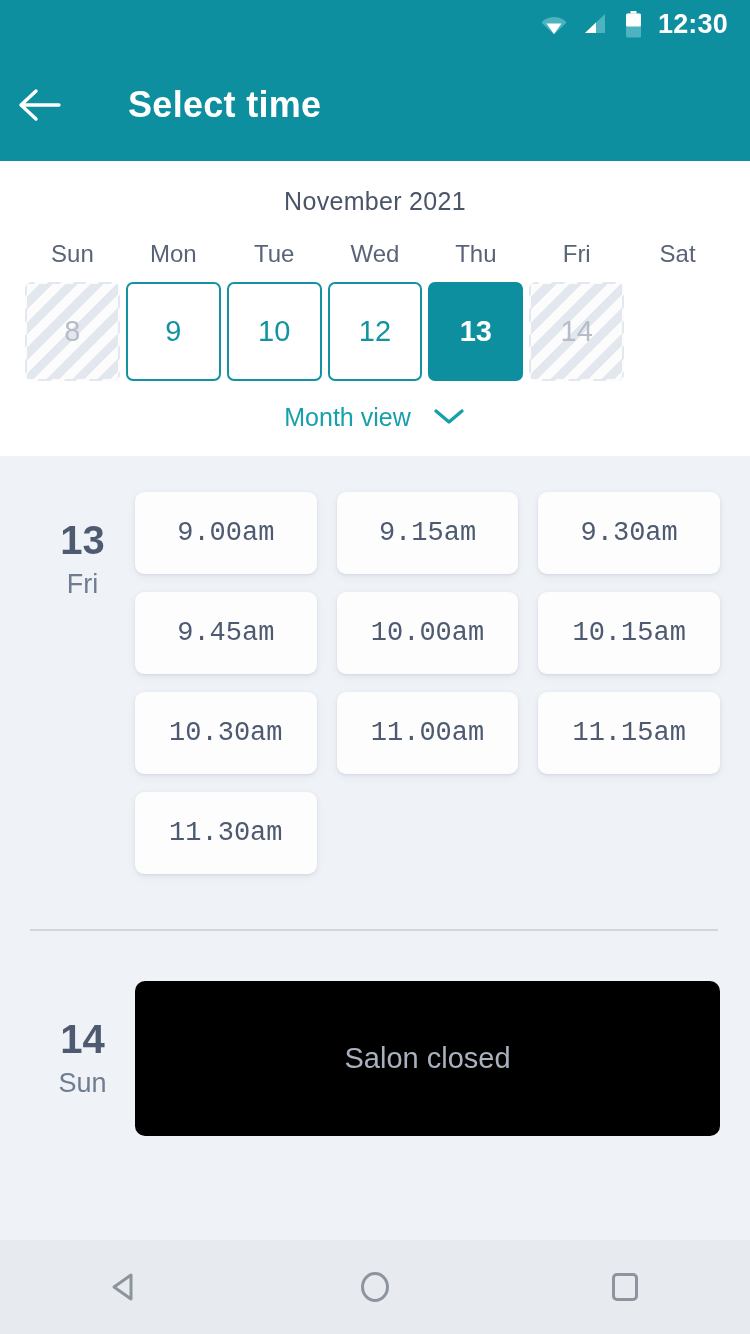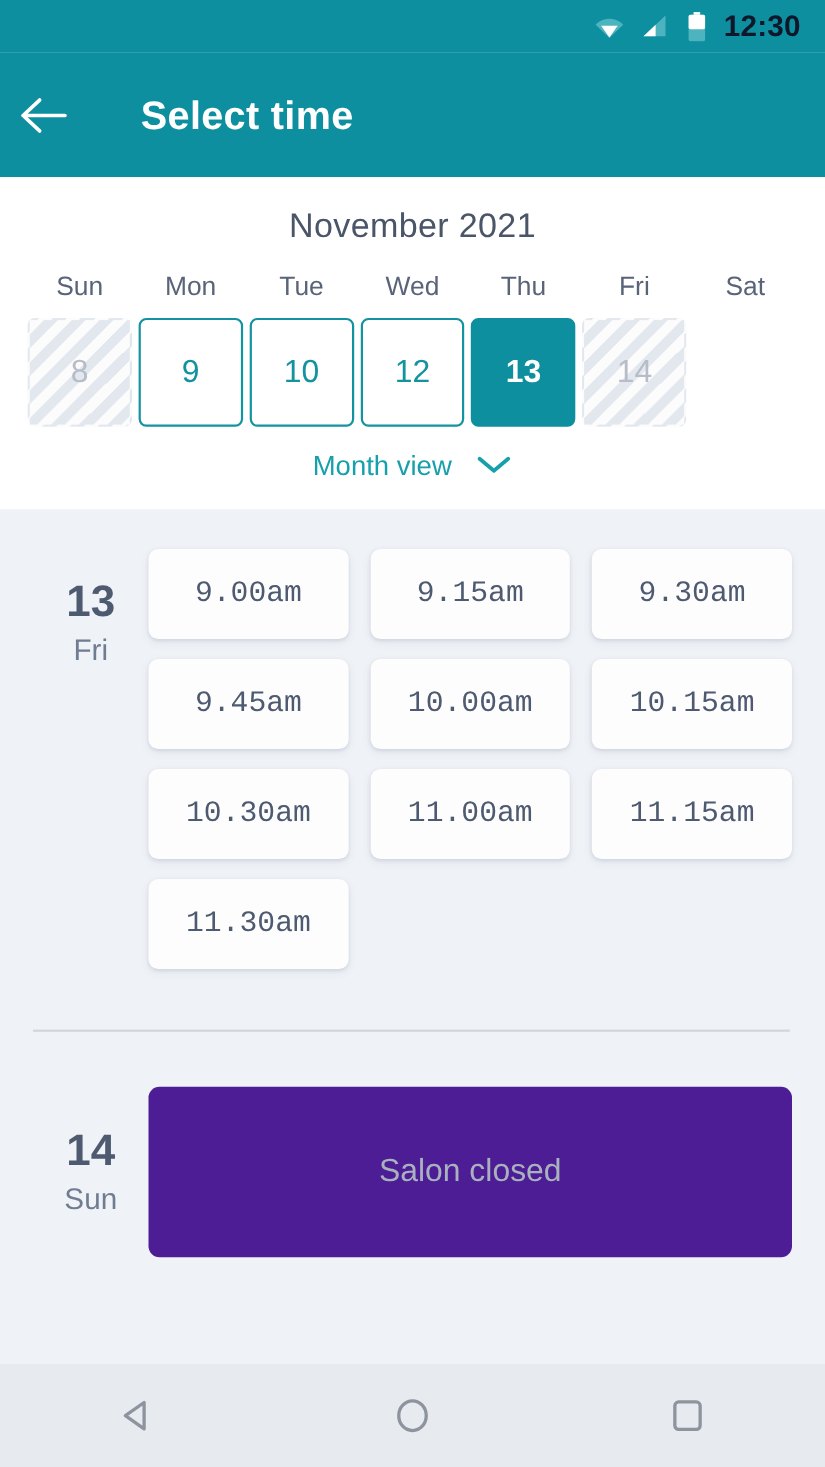--- a/index.html
+++ b/index.html
@@ -15,39 +15,39 @@
   .statusbar{
     height:48px; background:#0d8fa0;
     display:flex; align-items:center; justify-content:flex-end;
     padding-right:22px; gap:16px;
   }
   .sb-icons{ display:flex; align-items:center; gap:16px; }
   .ic-wifi{ width:26px; height:22px; position:relative; }
   .ic-sig{ width:26px; height:22px; position:relative; }
   .ic-bat{ width:17px; height:27px; position:relative; }
   .sb-time{
-    color:#0f172a; font-size:27px; font-weight:bold;
+    color:#ffffff; font-size:27px; font-weight:bold;
     letter-spacing:.2px; line-height:1;
   }
 
   
   .appbar{
     height:113px; background:#0d8fa0;
     display:flex; align-items:center; padding-left:14px;
   }
   .back-btn{ width:52px; height:52px; display:flex; align-items:center; justify-content:center; }
   .appbar-title{
     color:#ffffff; font-size:36px; font-weight:bold;
     margin-left:62px; letter-spacing:.3px;
   }
 
   
   .cal-panel{ background:#ffffff; padding-top:26px; padding-bottom:24px; }
   .cal-month{
-    text-align:center; font-size:31px; color:#4a5568;
+    text-align:center; font-size:25px; color:#4a5568;
     letter-spacing:.3px; margin-bottom:24px;
   }
   .cal-weekdays{
     display:grid; grid-template-columns:repeat(7,1fr);
     padding:0 22px; margin-bottom:14px;
   }
   .cal-weekdays div{
     text-align:center; font-size:24px; color:#5a6478;
   }
   .cal-days{
@@ -96,21 +96,21 @@
     height:82px; background:#fdfdfe; border-radius:9px;
     display:flex; align-items:center; justify-content:center;
     font-size:27px; color:#4e5a70;
     box-shadow:0 1px 3px rgba(80,95,120,.13), 0 3px 9px rgba(80,95,120,.07);
   }
   .divider{
     height:2px; background:#cfd6de; margin:55px 32px 0 30px;
   }
   .closed-row{ display:flex; padding:0 30px; margin-top:50px; }
   .closed-card{
-    flex:1; height:155px; background:#4c1d95; border-radius:10px;
+    flex:1; height:155px; background:#000000; border-radius:10px;
     display:flex; align-items:center; justify-content:center;
     font-size:29px; color:#a9b1bf;
   }
 
   
   .navbar{
     position:absolute; left:0; bottom:0; width:750px; height:94px;
     background:#e7eaee; display:flex; align-items:center; justify-content:space-around;
   }
   .nav-btn{ width:90px; height:60px; display:flex; align-items:center; justify-content:center; }

